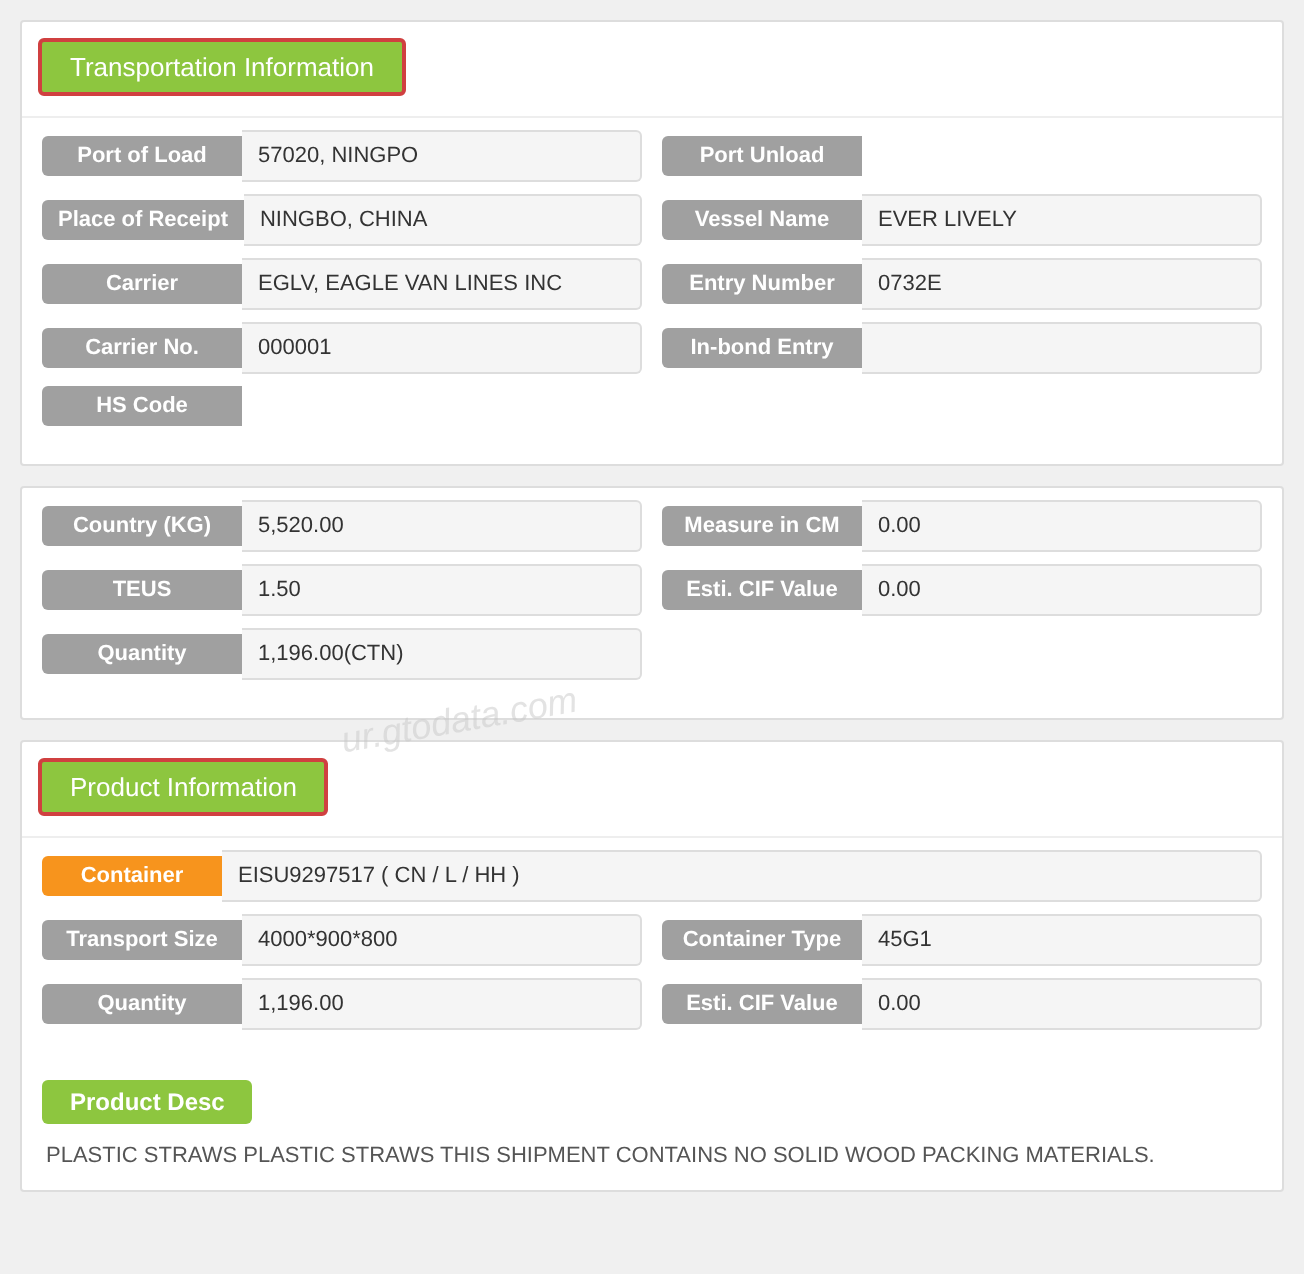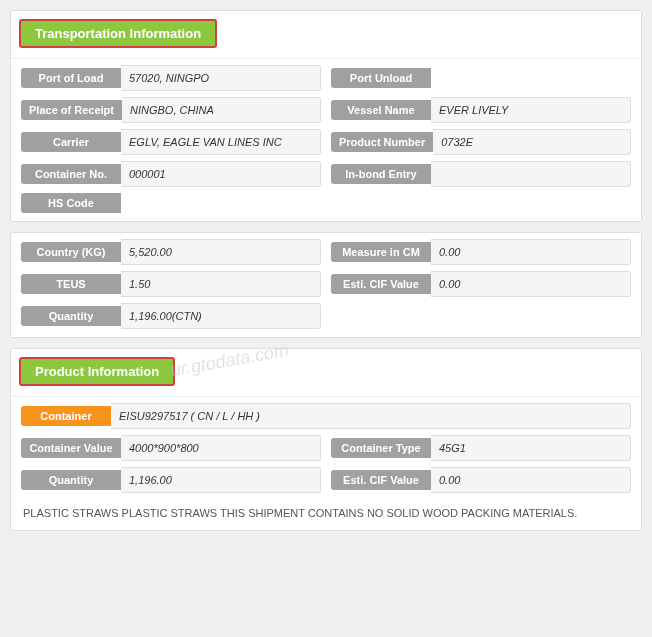--- a/index.html
+++ b/index.html
@@ -13,35 +13,35 @@
     .section {
       background: #fff;
       border: 1px solid #ddd;
       margin-bottom: 10px;
       border-radius: 2px;
     }
     .section-header {
       display: inline-block;
       background: #8dc63f;
       color: #fff;
-      font-weight: bold;
+      font-weight: normal;
       font-size: 13px;
       padding: 5px 14px;
       border-radius: 3px;
       margin: 8px 8px 6px 8px;
       border: 2px solid #d04040;
     }
     .section-header-wrapper {
       border-bottom: 1px solid #eee;
       padding-bottom: 4px;
     }
     .fields-grid {
       display: grid;
       grid-template-columns: 1fr 1fr;
-      padding: 6px 10px 8px 10px;
+      padding: 6px 10px 19px 10px;
       gap: 6px 10px;
     }
     .field-row {
       display: flex;
       align-items: center;
       gap: 0;
     }
     .field-label {
       background: #a0a0a0;
       color: #fff;
@@ -58,21 +58,20 @@
       border: 1px solid #ddd;
       border-left: none;
       padding: 4px 8px;
       border-radius: 0 3px 3px 0;
       color: #333;
       font-size: 11px;
       flex: 1;
       min-height: 26px;
       display: flex;
       align-items: center;
-      font-style: italic;
     }
     .watermark {
       position: absolute;
       color: rgba(200,200,200,0.5);
       font-size: 18px;
       font-style: italic;
       pointer-events: none;
       transform: rotate(-10deg);
       top: 340px;
       left: 160px;
@@ -134,25 +133,25 @@
       <div class="field-row">
         <div class="field-label">Vessel Name</div>
         <div class="field-value">EVER LIVELY</div>
       </div>
       <div class="field-row">
         <div class="field-label">Carrier</div>
         <div class="field-value">EGLV, EAGLE VAN LINES INC</div>
       </div>
 
       <div class="field-row">
-        <div class="field-label">Product Number</div>
+        <div class="field-label">Entry Number</div>
         <div class="field-value">0732E</div>
       </div>
       <div class="field-row">
-        <div class="field-label">Container No.</div>
+        <div class="field-label">Carrier No.</div>
         <div class="field-value">000001</div>
       </div>
 
       <div class="field-row">
         <div class="field-label">In-bond Entry</div>
         <div class="field-value"></div>
       </div>
 
       <div class="field-row">
         <div class="field-label">HS Code</div>
@@ -202,36 +201,37 @@
     <div style="padding: 6px 10px 4px 10px;">
       <div class="field-row">
         <div class="container-orange">Container</div>
         <div class="field-value">EISU9297517 ( CN / L / HH )</div>
       </div>
     </div>
 
     <div class="fields-grid" style="padding-top: 2px;">
 
       <div class="field-row">
-        <div class="field-label">Container Value</div>
+        <div class="field-label">Transport Size</div>
         <div class="field-value">4000*900*800</div>
       </div>
       <div class="field-row">
         <div class="field-label">Container Type</div>
         <div class="field-value">45G1</div>
       </div>
 
       <div class="field-row">
         <div class="field-label">Quantity</div>
         <div class="field-value">1,196.00</div>
       </div>
       <div class="field-row">
         <div class="field-label">Esti. CIF Value</div>
         <div class="field-value">0.00</div>
       </div>
     </div>
 
     <div>
+      <div class="product-desc-btn">Product Desc</div>
       <div class="desc-text">PLASTIC STRAWS PLASTIC STRAWS THIS SHIPMENT CONTAINS NO SOLID WOOD PACKING MATERIALS.</div>
     </div>
 
   </div>
 </div>
 
 </body></html>

